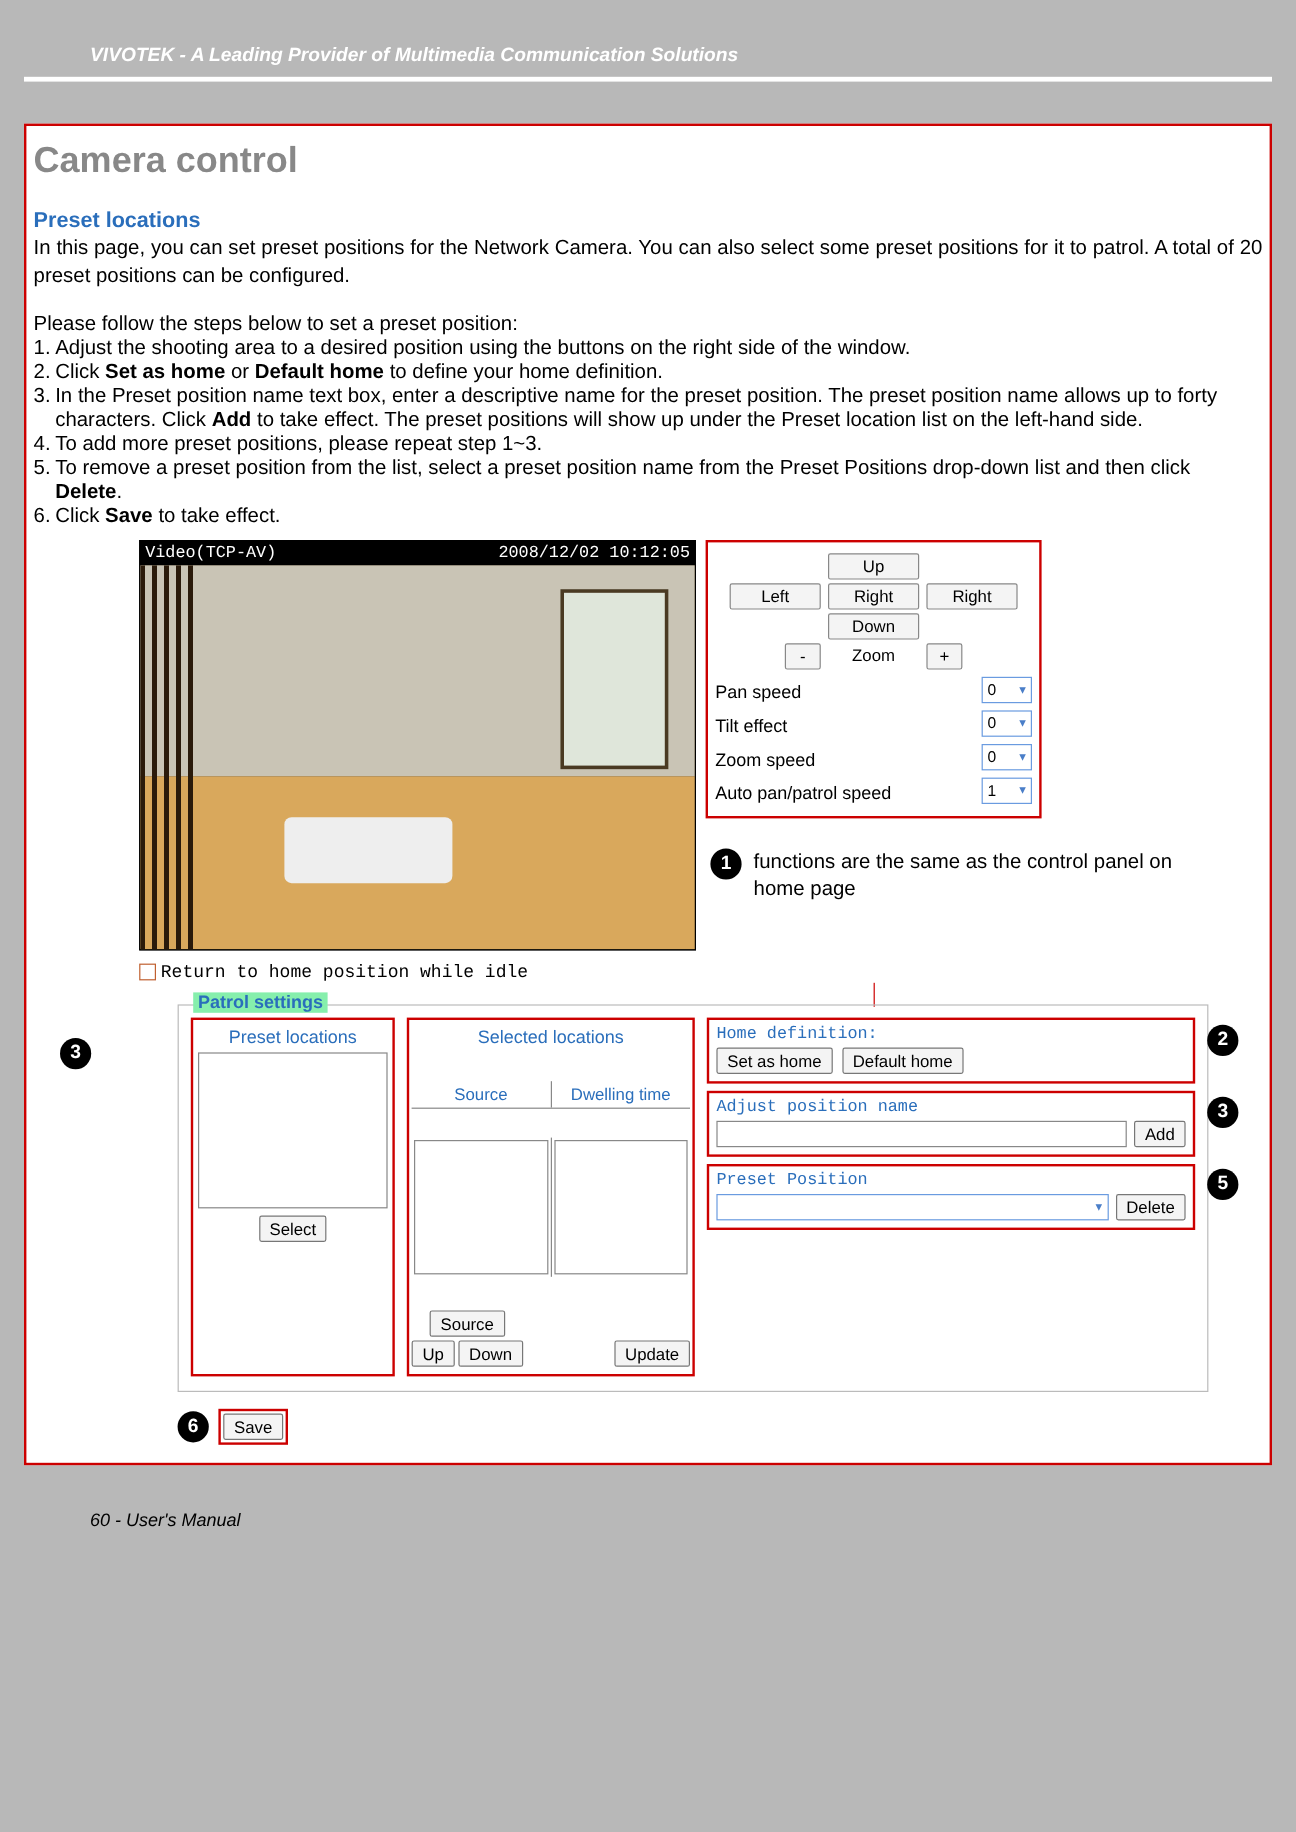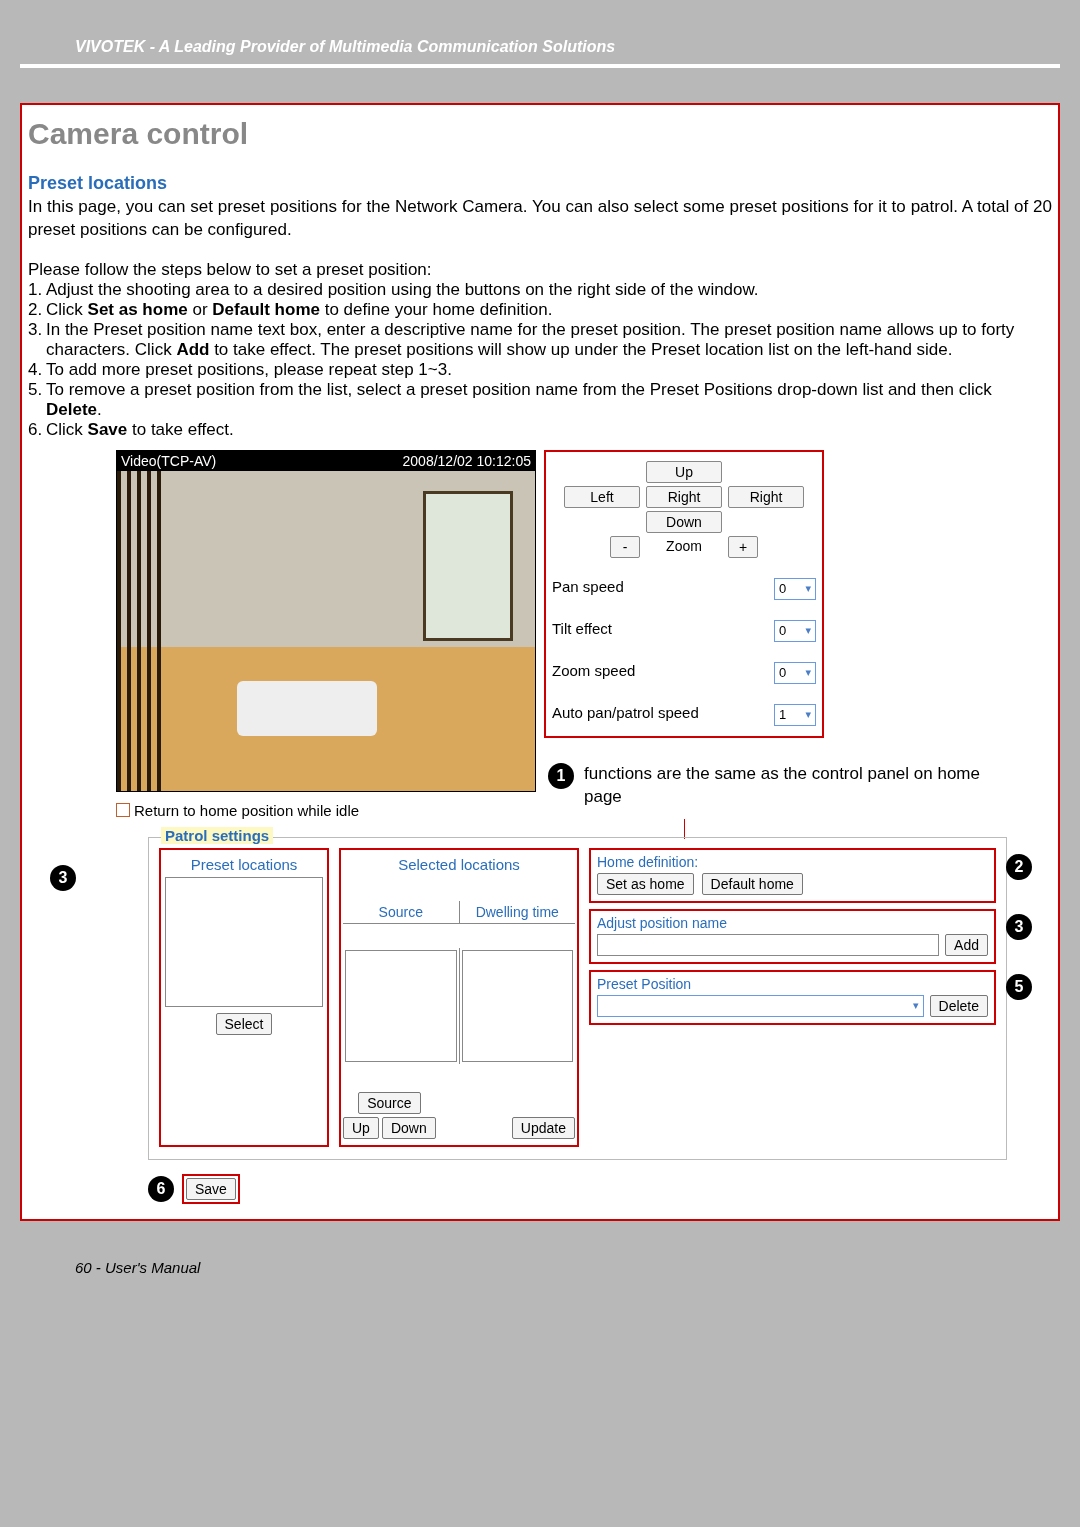--- a/index.html
+++ b/index.html
@@ -38,21 +38,21 @@
   .subhead { color: #2a6ebb; font-weight: bold; font-size: 18px; margin-bottom: 2px; }
   .justify { text-align: justify; }
   ol.steps { list-style: none; padding-left: 0; margin-bottom: 10px; }
   ol.steps li { display: flex; }
   ol.steps li .num { min-width: 18px; }
   ol.steps li .txt { flex: 1; }
   .bold { font-weight: bold; }
 
   
   .shot-area { display: flex; gap: 8px; margin-top: 6px; padding: 0 45px 0 88px; }
-  .left-col { width: 420px; }
+  .left-col { width: 464px; font-family: Liberation Mono, monospace; }
   .right-col { flex: 1; position: relative; }
 
   .video-frame { border: 1px solid #000; background: #000; }
   .vf-top { background: #000; color: #fff; font-size: 14px; display: flex; justify-content: space-between; padding: 2px 4px; }
   .vf-img { width: 100%; height: 320px; background: #5a4a30; position: relative; overflow: hidden; }
   
   .vf-img .floor { position:absolute; bottom:0; left:0; right:0; height:45%; background:#d9a85c; }
   .vf-img .wall  { position:absolute; top:0; left:0; right:0; height:55%; background:#c9c4b5; }
   .vf-img .rail  { position:absolute; left:0; top:0; bottom:0; width:45px; background:repeating-linear-gradient(90deg,#2a1a0a 0 4px,transparent 4px 10px); }
   .vf-img .win   { position:absolute; right:22px; top:20px; width:90px; height:150px; background:#dfe6da; border:3px solid #4a3a22; }
@@ -63,34 +63,34 @@
 
   
   .ctrl-panel { border: 2px solid #cc0000; padding: 6px 6px 10px 6px; width: 280px; margin-bottom: 25px; }
   .btn-row { display:flex; justify-content:center; gap:6px; margin: 3px 0; }
   .ui-btn {
     border:1px solid #888; background:#f4f4f4; font-size:14px;
     padding: 2px 0; width: 76px; text-align:center; border-radius:2px;
   }
   .ui-btn.narrow { width: 30px; }
   .zoom-lbl { width:76px; text-align:center; font-size:14px; padding:2px 0; }
-  .speed-row { display:flex; align-items:flex-start; margin-top:20px; font-size:15px; gap:6px; }
+  .speed-row { display:flex; align-items:flex-end; margin-top:6px; font-size:15px; gap:6px; }
   .speed-row .slabel { flex:1; }
   .sel { border:1px solid #6a9be0; width:42px; height:22px; display:flex; align-items:center; padding:0 4px; font-size:13px; justify-content:space-between; }
   .sel .chev { color:#4a7ec8; font-size:11px; }
 
   .note-ann { display:flex; gap:10px; align-items:flex-start; font-size:17px; line-height:1.35; margin-left:4px; margin-bottom:10px; }
   .badge { width:26px; height:26px; border-radius:50%; background:#000; color:#fff; display:flex; align-items:center; justify-content:center; font-weight:bold; font-size:16px; flex-shrink:0; }
 
   
   .patrol-wrap { margin-top: 18px; padding: 0 45px 0 60px; position: relative; }
   .fieldset {
     border: 1px solid #bbb; padding: 10px 10px 12px 10px; position: relative; margin-left: 60px;
   }
-  .fieldset .legend { position:absolute; top:-11px; left:12px; background:#fef9c3; color:#2a6ebb; font-weight:bold; padding:0 4px; font-size:15px; }
+  .fieldset .legend { position:absolute; top:-11px; left:12px; background:#86efac; color:#2a6ebb; font-weight:bold; padding:0 4px; font-size:15px; }
   .patrol-grid { display:flex; gap:10px; }
   .pg-left { width: 170px; }
   .pg-mid  { width: 240px; }
   .pg-right{ flex:1; }
 
   .redcol { border:2px solid #cc0000; padding:2px; display:flex; flex-direction:column; }
   .col-title { color:#2a6ebb; text-align:center; font-size:15px; padding:4px 0; }
   .listbox { border:1px solid #888; background:#fff; height:130px; margin: 0 2px 6px 2px; }
   .subrow { display:flex; gap:4px; justify-content:center; }
   .small-btn { border:1px solid #777; background:#f4f4f4; font-size:14px; padding:2px 8px; border-radius:2px; }
@@ -98,21 +98,21 @@
   .mid-head { display:flex; border-bottom:1px solid #888; }
   .mid-head div { flex:1; text-align:center; color:#2a6ebb; font-size:14px; padding:3px 0; border-right:1px solid #888;}
   .mid-head div:last-child{border-right:none;}
   .mid-body { display:flex; }
   .mid-body .c { flex:1; border-right:1px solid #888; }
   .mid-body .c:last-child{border-right:none;}
   .mid-body .lb { height:112px; border:1px solid #888; background:#fff; margin:2px; }
   .mid-btns { display:flex; justify-content:space-between; gap:6px; margin-top:4px; }
 
   .rgroup { border:2px solid #cc0000; padding:4px 6px 6px 6px; margin-bottom:6px; }
-  .rlabel { color:#2a6ebb; font-size:14px; margin-bottom:3px; }
+  .rlabel { color:#2a6ebb; font-size:14px; margin-bottom:3px;font-family:Liberation Mono, monospace; }
   .rbtns { display:flex; gap:8px; }
   .rinput { border:1px solid #888; background:#fff; height:22px; flex:1; }
   .rflex { display:flex; gap:6px; align-items:center; }
   .rsel { border:1px solid #6a9be0; height:22px; flex:1; display:flex; justify-content:flex-end; align-items:center; padding:0 4px; }
 
   .side-badge { position:absolute; }
   .save-row { margin-top:14px; margin-left:60px; display:flex; align-items:center; gap:8px; }
   .save-box { border:2px solid #cc0000; padding:2px; }
 
   .footer { margin-top: 38px; color:#000000; font-style:italic; font-size:15px; padding-left: 55px; }

